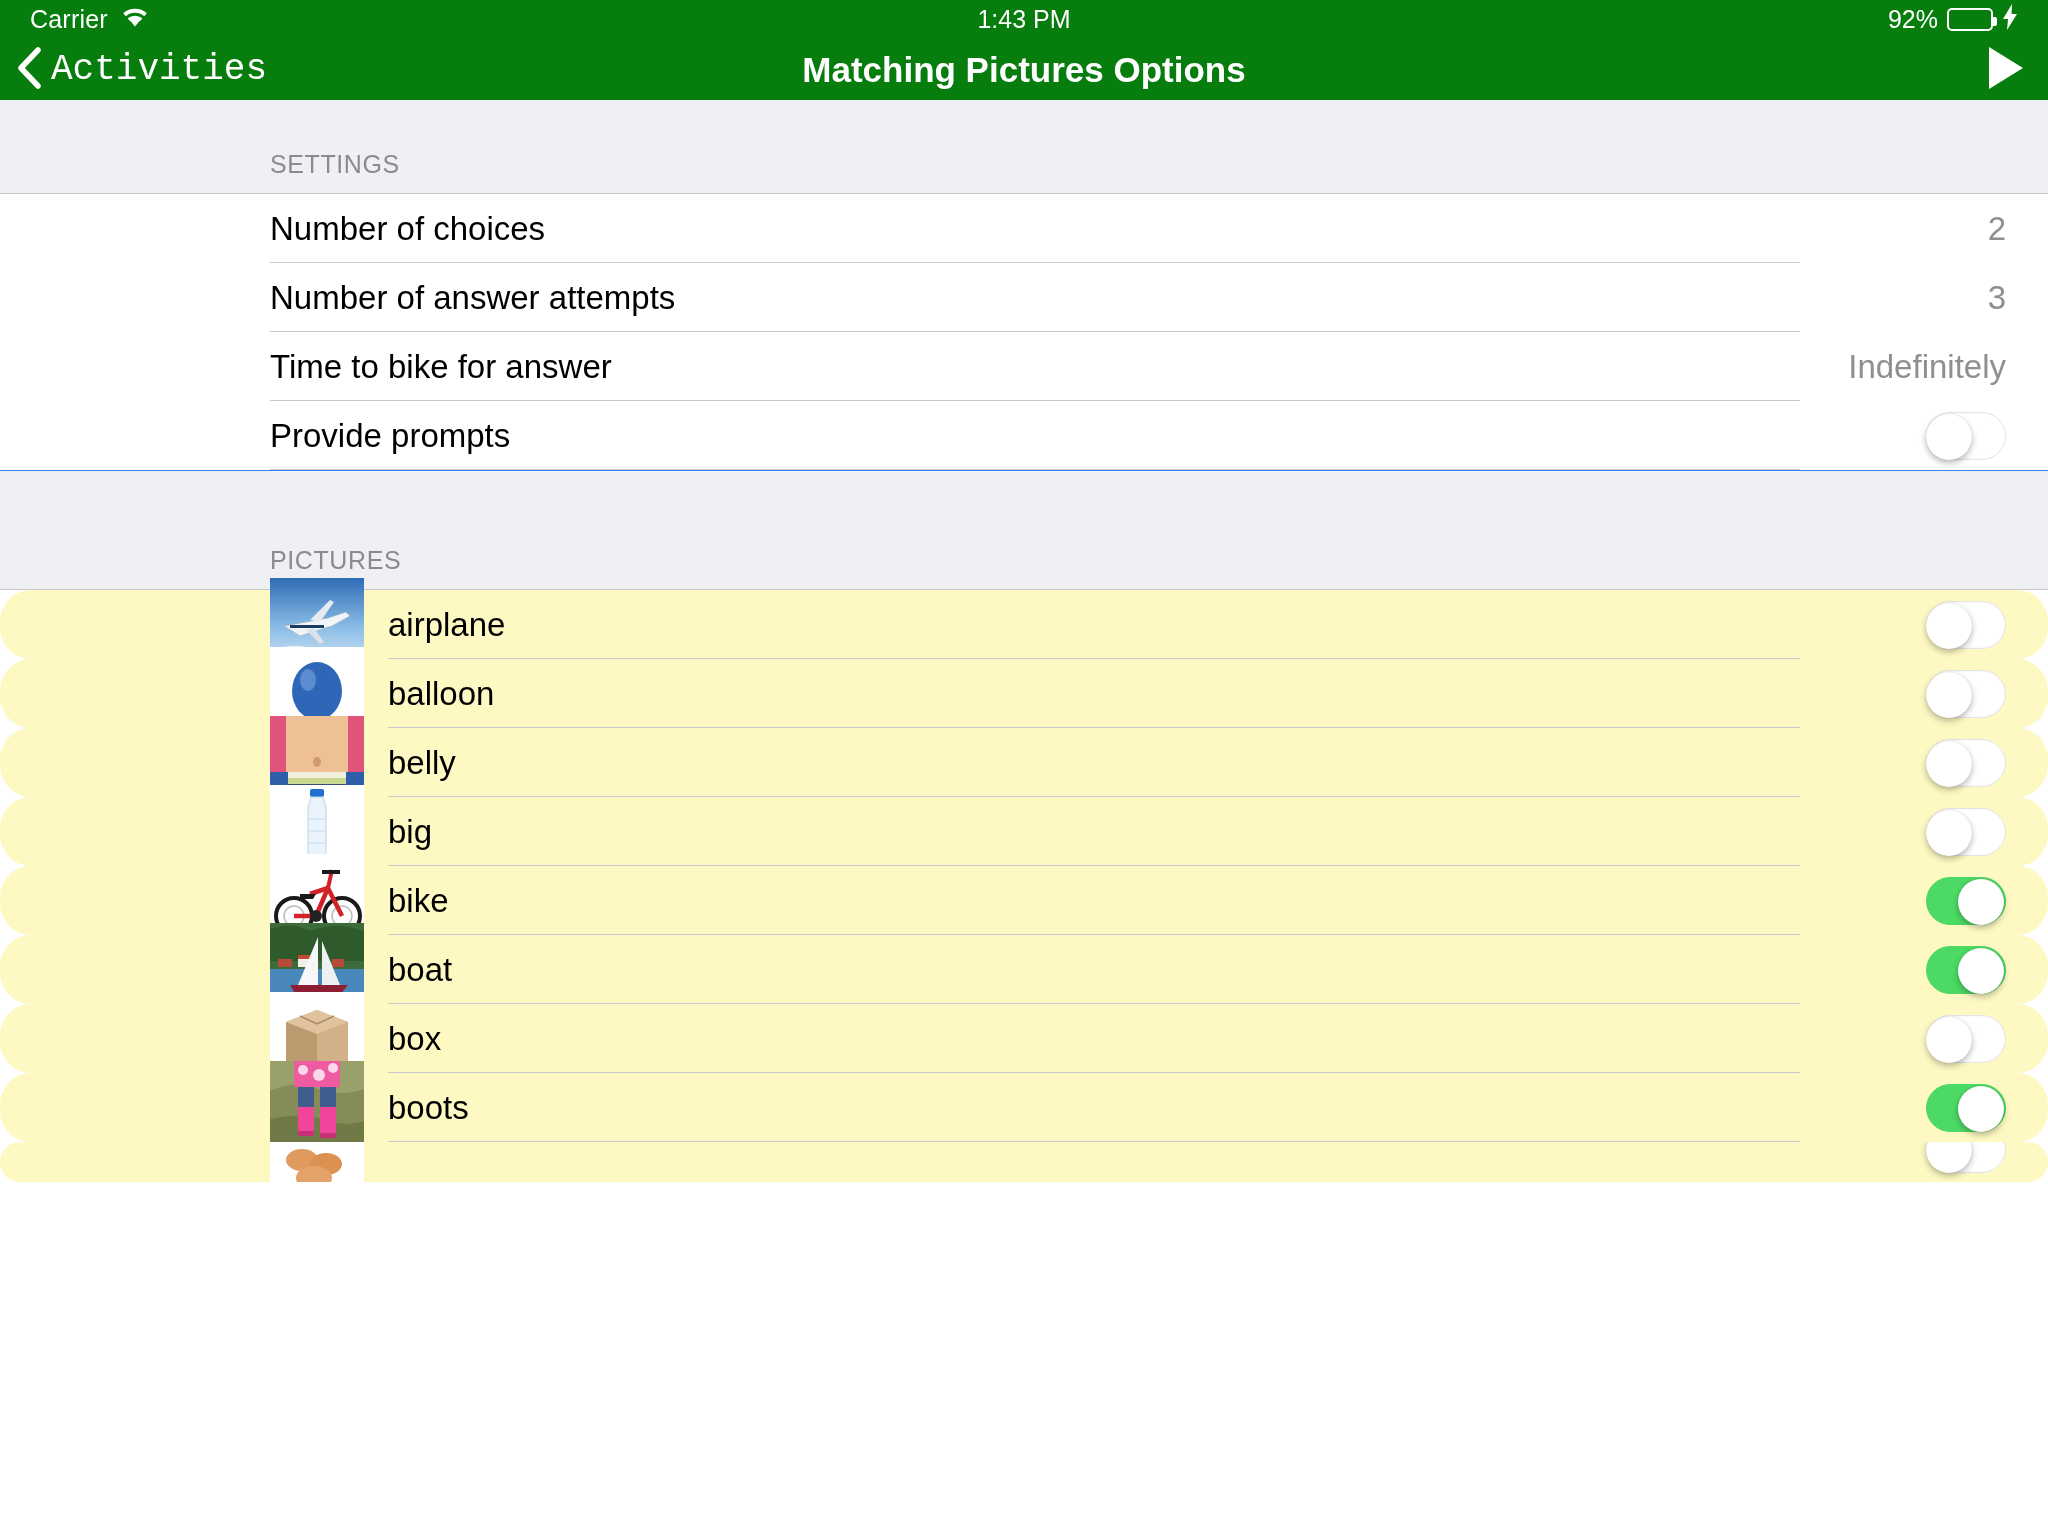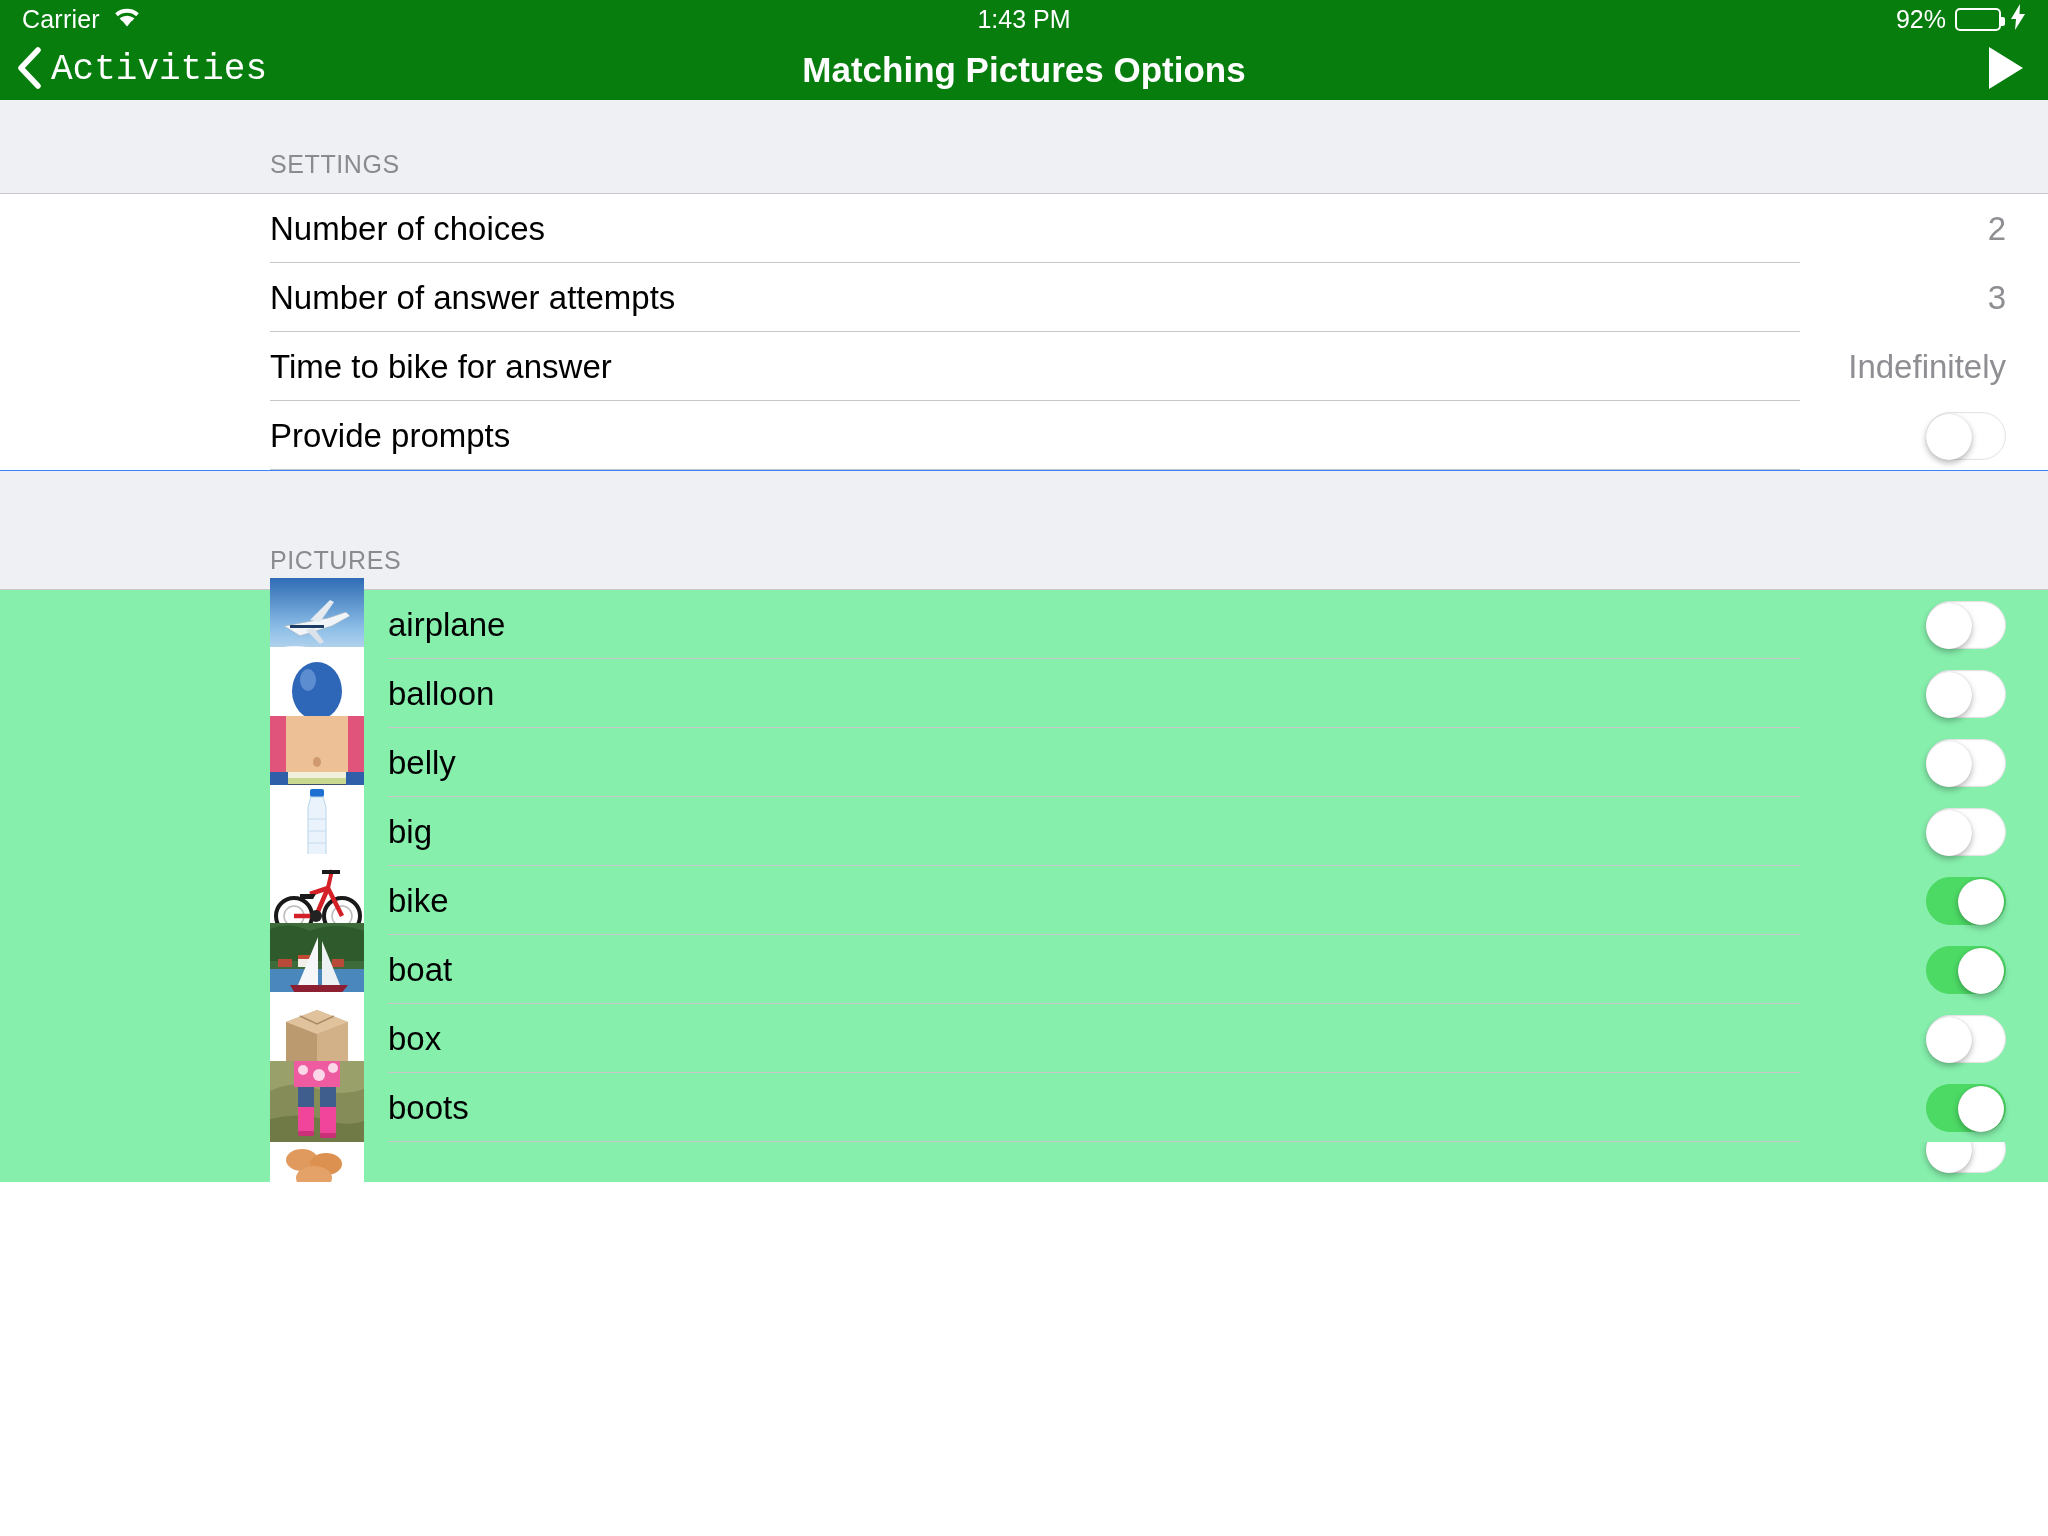--- a/index.html
+++ b/index.html
@@ -11,21 +11,21 @@
   }
   .screen { position: relative; width: 2048px; height: 1536px; background:#fff; }
 
   
   .statusbar {
     position: relative;
     height: 39px;
     background: #067d0d;
     color: #ffffff;
     display: flex; align-items: center;
-    padding: 0 22px;
+    padding: 0 30px;
     font-size: 25px;
     text-align: center;
   }
   .sb-left { display: flex; align-items: center; gap: 12px; }
   .sb-carrier { font-size: 25px; letter-spacing: .2px; }
   .wifi-icon { display:block; }
   .sb-center {
     position: absolute; left: 0; right: 0; top: 0; height: 39px;
     display: flex; align-items: center; justify-content: center;
     pointer-events: none;
@@ -114,22 +114,23 @@
     box-shadow: 0 3px 6px rgba(0,0,0,0.28), 0 0 1px rgba(0,0,0,0.18);
   }
   .switch.off .knob { left: -1px; }
   .switch.on  .knob { left: 31px; }
 
   
   .pic-row {
     position: relative;
     height: 69px;
     display: flex; align-items: center;
-    background: #86efac;
+    background: #fef9c3;
     padding-right: 42px;
+    border-radius: 31px;
   }
   .pic-row .sep {
     position: absolute; left: 388px; right: 248px; bottom: 0;
     height: 1px; background: #c8c7cc;
   }
   .thumb-cell {
     width: 388px; height: 69px;
     position: relative; flex: 0 0 auto;
     display: flex; align-items: center; justify-content: flex-start;
   }

